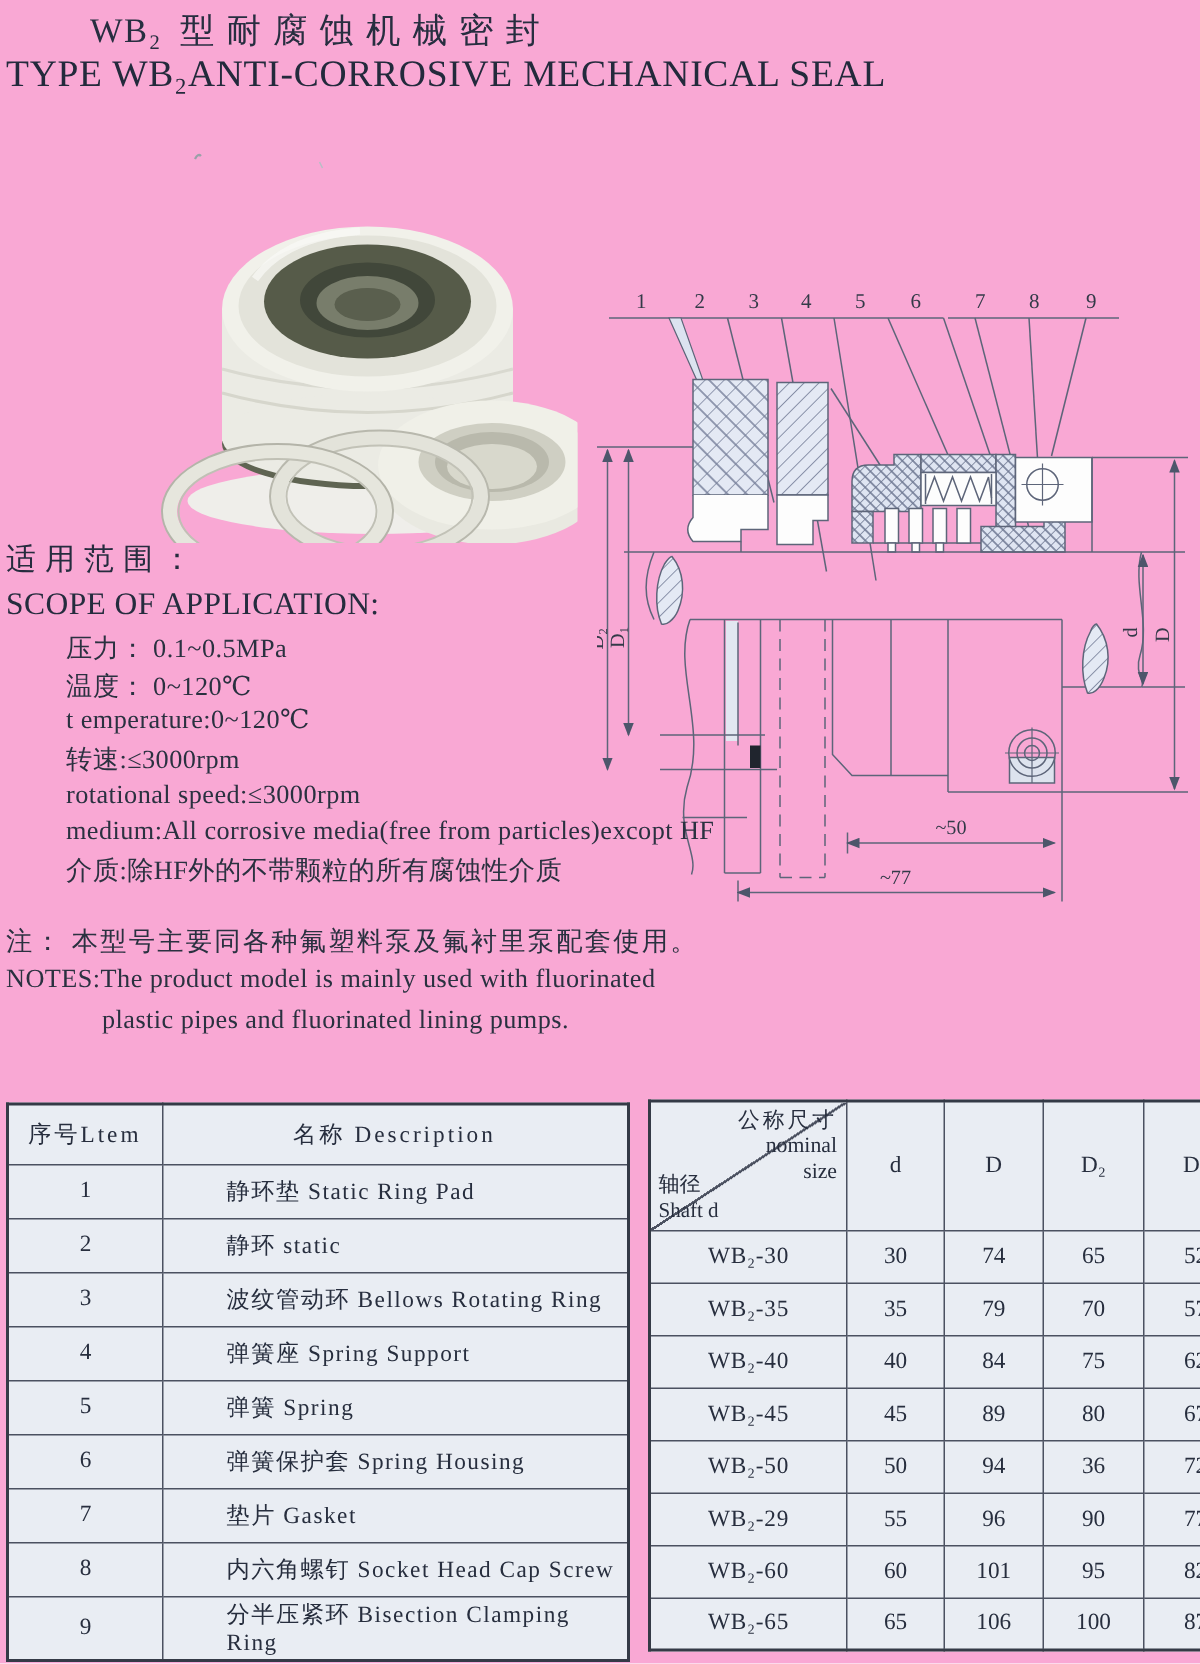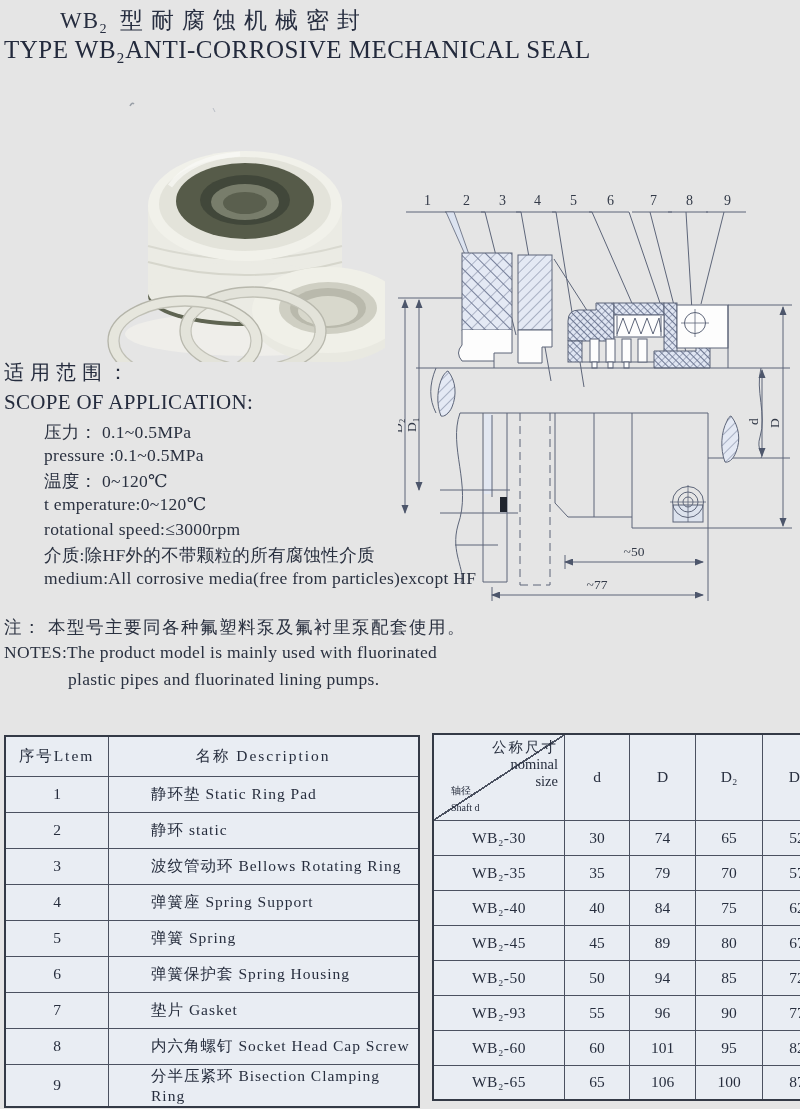--- a/index.html
+++ b/index.html
@@ -1,18 +1,18 @@
 <!DOCTYPE html>
 <html><head>
 <meta charset="utf-8">
 <style>
   html,body{margin:0;padding:0;background:#ffffff;}
   .page{
     position:relative;width:800px;height:1109px;margin:0 auto;
-    background:#e5e5e5;overflow:hidden;
+    background:#f9a8d4;overflow:hidden;
     font-family:"Liberation Serif","DejaVu Serif",serif;
     color:#2a3140;
   }
   
   .title-cn{position:absolute;left:60px;top:5px;font-size:23px;white-space:nowrap;color:#272e40;}
   .title-cn .pfx{letter-spacing:1px;}
   .title-cn .main{letter-spacing:8px;padding-left:12px;}
   .title-en{position:absolute;left:4px;top:36px;font-size:25px;letter-spacing:.5px;white-space:nowrap;color:#232a3c;}
   
   .specs{position:absolute;left:4px;top:359px;width:440px;}
@@ -37,21 +37,21 @@
   .tbl-size{left:432px;top:733px;width:361px;border:2px solid #343a46;}
   .tbl-size tr{height:35px;}
   .tbl-size tr.hdr{height:86px;}
   .tbl-size td{text-align:center;}
   .tbl-size td.corner{
     width:106px;position:relative;padding:12px;
     background-image:linear-gradient(to bottom right,transparent 49.4%,#4b5160 49.4%,#4b5160 50.6%,transparent 50.6%);
   }
   .corner-top{position:absolute;top:4px;right:6px;text-align:right;font-size:14.5px;line-height:17px;}
   .corner-top .cjk{letter-spacing:2px;}
-  .corner-bottom{position:absolute;bottom:4px;left:5px;text-align:left;font-size:10px;line-height:17px;margin-left:12px;}
+  .corner-bottom{position:absolute;bottom:4px;left:5px;text-align:left;font-size:14px;line-height:17px;}
   .tbl-size td.m{letter-spacing:.5px;}
   
   .ghost{position:absolute;background:rgba(95,110,140,.09);filter:blur(3px);border-radius:3px;}
   
   .photo{position:absolute;left:85px;top:96px;}
   .diagram{position:absolute;left:398px;top:185px;}
   svg text{font-family:"Liberation Serif","DejaVu Serif",serif;}
 </style>
 </head>
 <body>
@@ -240,26 +240,26 @@
         <text x="236" y="371" text-anchor="middle">~50</text>
         <text x="199" y="404" text-anchor="middle">~77</text>
       </g>
     </g>
   </svg>
 
   <div class="specs">
     <div class="h-cn">适用范围：</div>
     <div class="h-en">SCOPE OF APPLICATION:</div>
     <div class="spec-line">压力： 0.1~0.5MPa</div>
-    <div class="spec-line">pressure :0.1~0.5MPa</div>
     <div class="spec-line">温度： 0~120℃</div>
     <div class="spec-line">t emperature:0~120℃</div>
+    <div class="spec-line">转速:≤3000rpm</div>
     <div class="spec-line">rotational speed:≤3000rpm</div>
+    <div class="spec-line">medium:All corrosive media(free from particles)excopt HF</div>
     <div class="spec-line">介质:除HF外的不带颗粒的所有腐蚀性介质</div>
-    <div class="spec-line">medium:All corrosive media(free from particles)excopt HF</div>
   </div>
 
   <div class="notes">
     <div class="note-line cn">注： 本型号主要同各种氟塑料泵及氟衬里泵配套使用。</div>
     <div class="note-line">NOTES:The product model is mainly used with fluorinated</div>
     <div class="note-line indent">plastic pipes and fluorinated lining pumps.</div>
   </div>
 
   <div class="ghost" style="left:210px;top:747px;width:170px;height:13px;"></div>
   <div class="ghost" style="left:545px;top:748px;width:235px;height:34px;"></div>
@@ -354,25 +354,25 @@
           <td class="m">WB₂-45</td>
           <td>45</td>
           <td>89</td>
           <td>80</td>
           <td>67</td>
         </tr>
     <tr>
           <td class="m">WB₂-50</td>
           <td>50</td>
           <td>94</td>
-          <td>85</td>
+          <td>36</td>
           <td>72</td>
         </tr>
     <tr>
-          <td class="m">WB₂-93</td>
+          <td class="m">WB₂-29</td>
           <td>55</td>
           <td>96</td>
           <td>90</td>
           <td>77</td>
         </tr>
     <tr>
           <td class="m">WB₂-60</td>
           <td>60</td>
           <td>101</td>
           <td>95</td>

